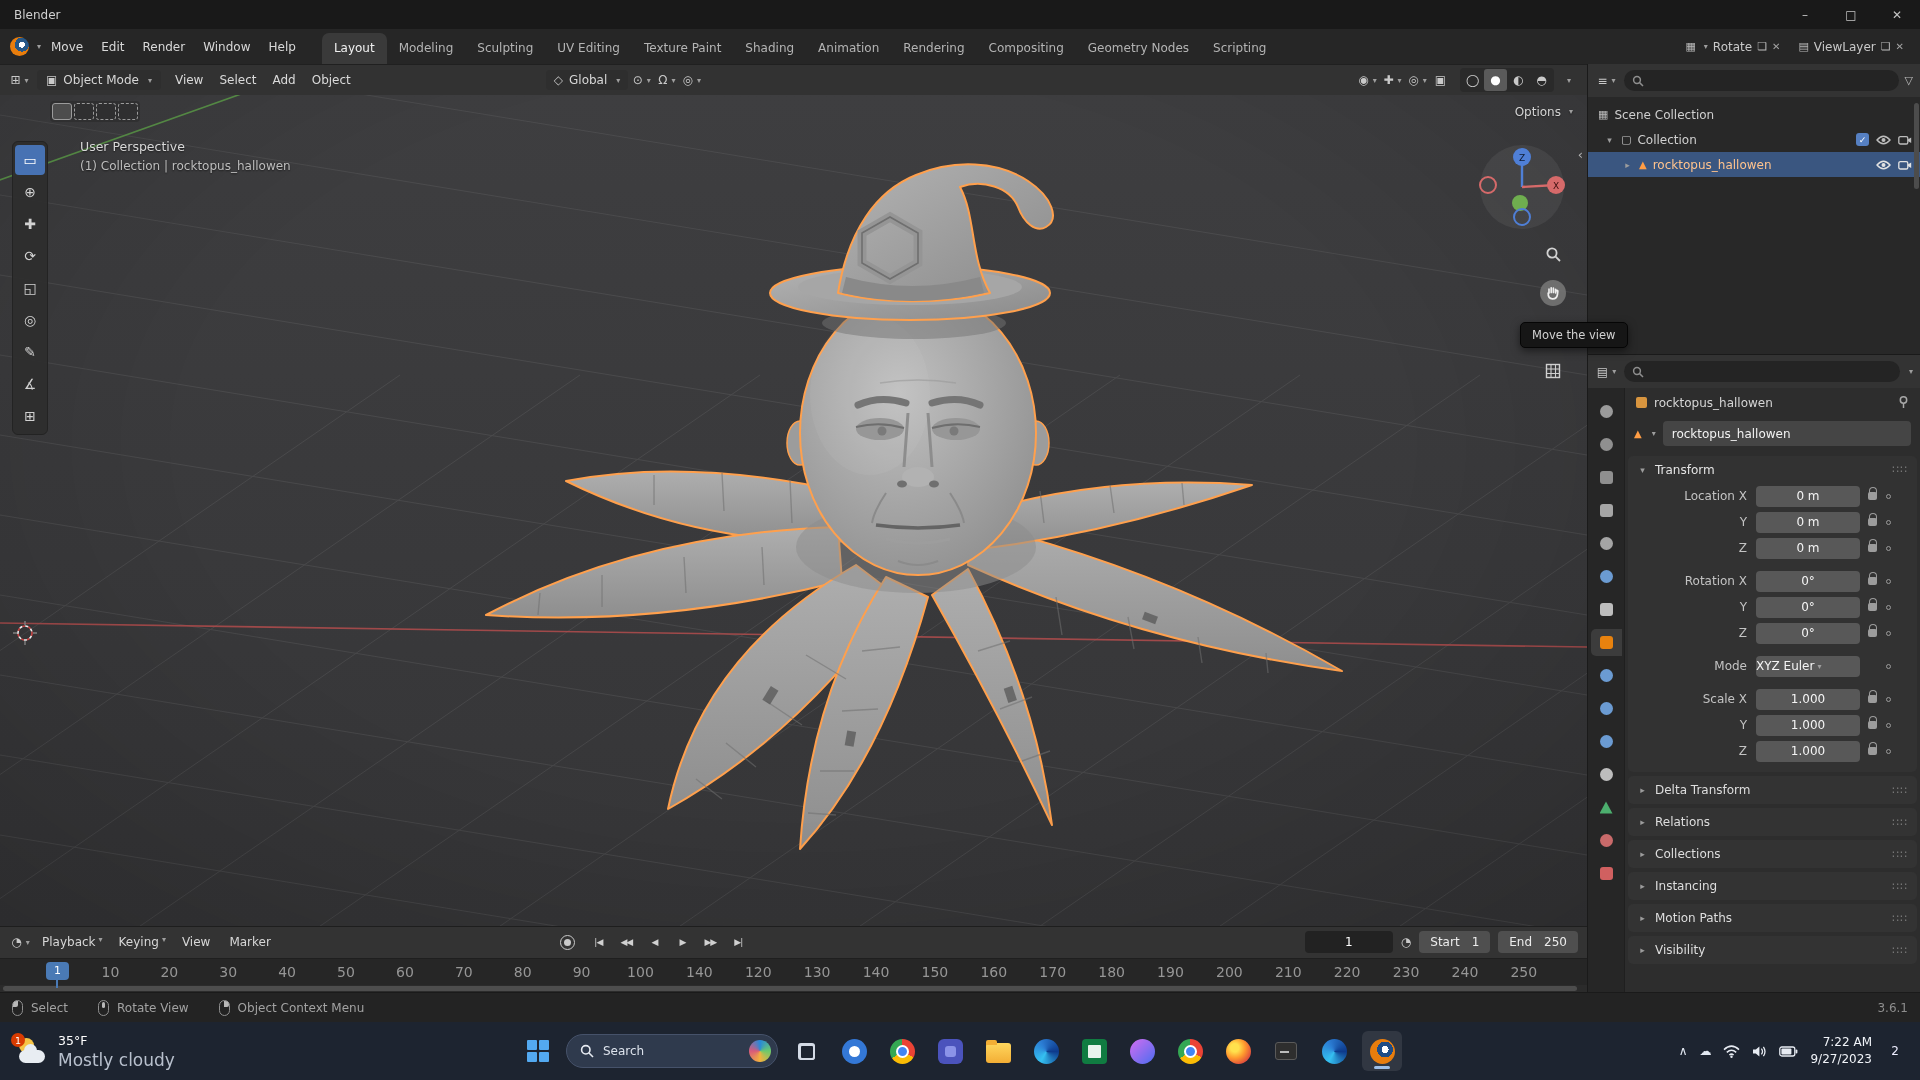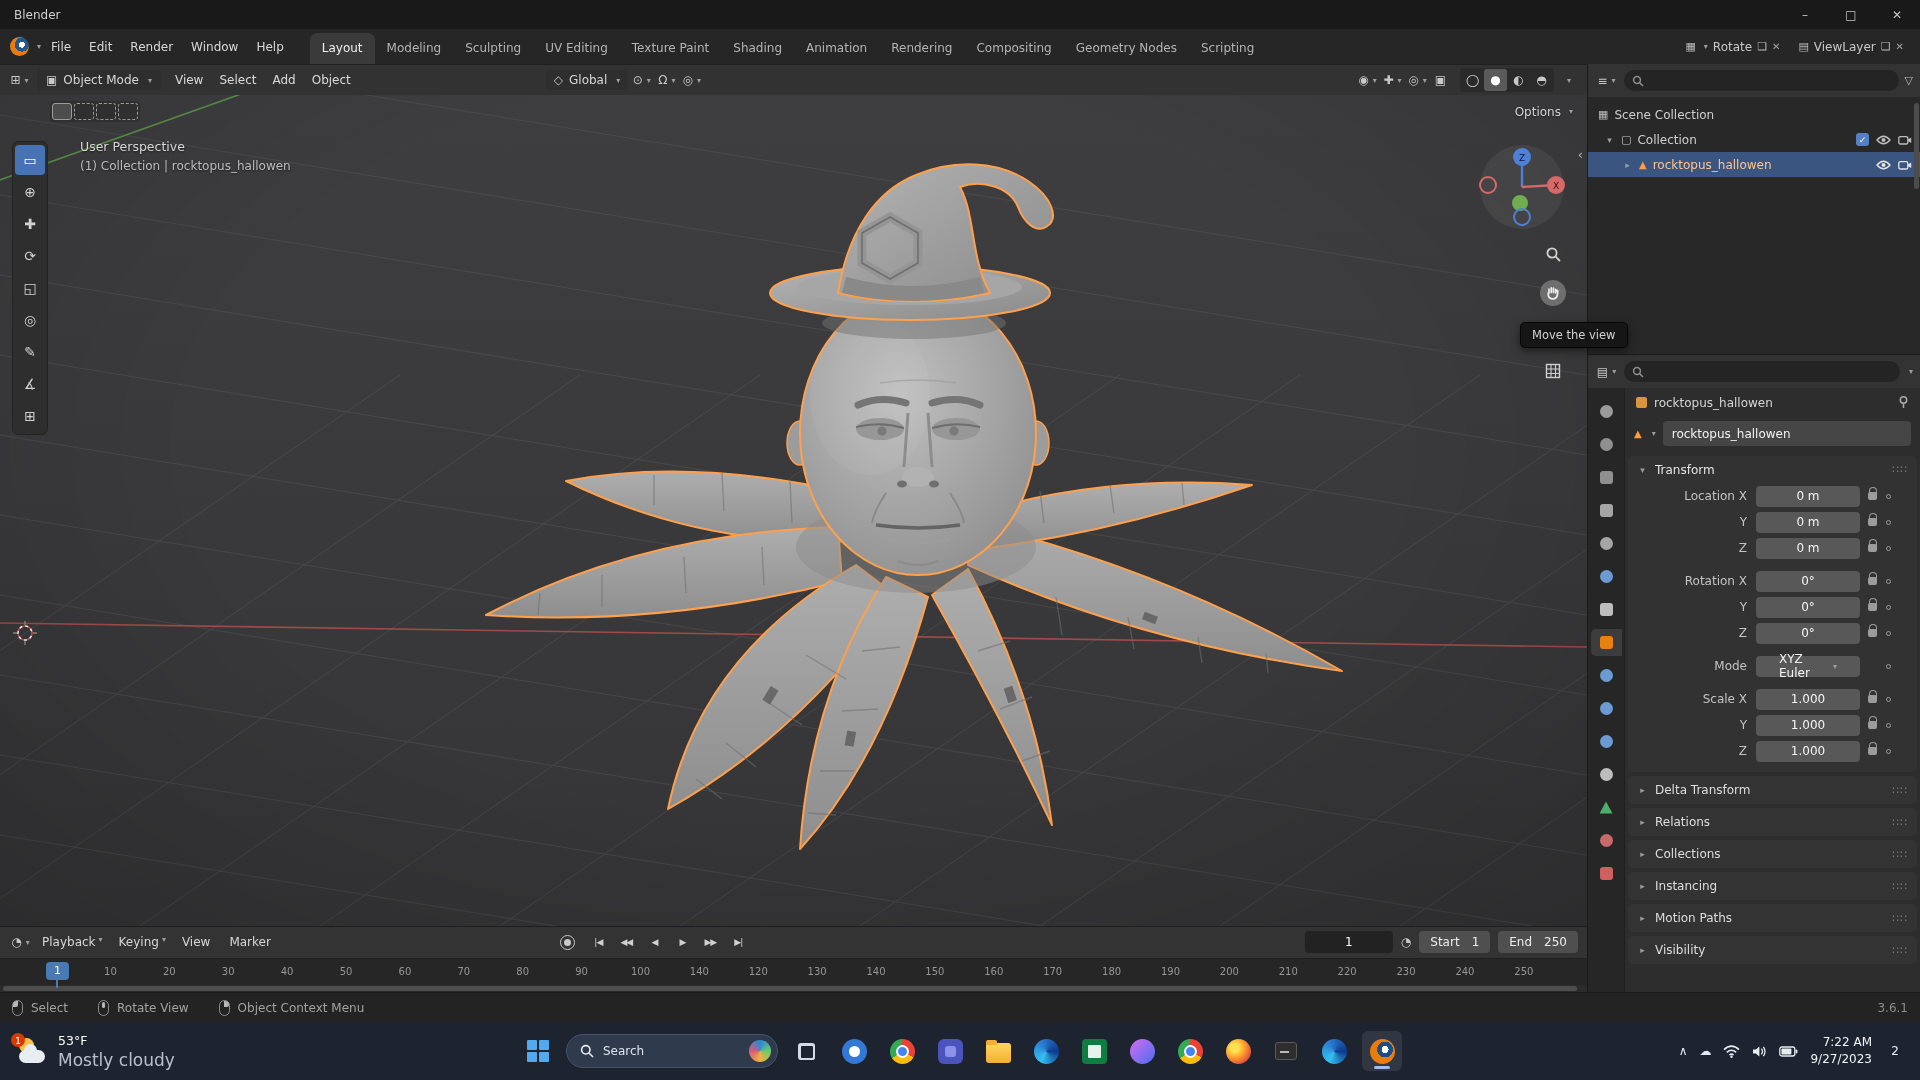--- a/index.html
+++ b/index.html
@@ -95,40 +95,40 @@
   .bc-cube{width:11px;height:11px;background:#d8953f;border-radius:2px;flex:none}
   .pname-row{margin:3px 9px 5px;height:27px;display:flex;align-items:center;gap:7px;flex:none}
   .pname-field{flex:1;height:25px;background:#454545;border-radius:4px;display:flex;align-items:center;padding:0 9px;color:#f2f2f2}
   .tpanel{background:#323232;margin:4px 3px 0;border-radius:5px;padding-bottom:8px}
   .section-h{height:27px;display:flex;align-items:center;gap:7px;padding:0 9px;color:#e4e4e4}
   .drag-dots{margin-left:auto;color:#7c7c7c;font-size:11px;letter-spacing:1px}
   .pgroup{margin-top:7px}
   .prow{height:26px;display:flex;align-items:center;padding-right:10px}
   .plabel{width:128px;text-align:right;color:#c3c3c3;padding-right:9px;white-space:nowrap;overflow:hidden}
   .pfield{width:104px;height:21px;background:#585858;border-radius:4px;display:flex;align-items:center;justify-content:center;color:#f4f4f4}
-  .pfield.dropdown{justify-content:flex-start;padding:0 23px}
+  .pfield.dropdown{justify-content:flex-start;padding:0 0}
   .lock{width:9px;height:8px;background:#9c9c9c;border-radius:2px;position:relative;margin-left:8px;flex:none}
   .lock::before{content:'';position:absolute;left:1px;top:-5px;width:6px;height:6px;border:1.5px solid #9c9c9c;border-bottom:none;border-radius:4px 4px 0 0}
   .adot{width:5px;height:5px;border:1.2px solid #9a9a9a;border-radius:50%;margin-left:9px;flex:none}
   .csection{height:28px;background:#333;margin:4px 3px 0;border-radius:5px;display:flex;align-items:center;gap:7px;padding:0 9px;color:#dedede}
 
   
   .timeline{height:66px;display:flex;flex-direction:column;background:#2b2b2b;border-top:1px solid #1e1e1e}
   .tl-header{height:31px;background:#333;display:flex;align-items:center;padding:0 9px;gap:2px}
   .tl-menu{padding:3px 8px;color:#d7d7d7;display:flex;align-items:flex-start}
   .transport{display:flex;align-items:center;gap:3px;margin:0 auto}
   .rec-btn{width:15px;height:15px;border:1.6px solid #c9c9c9;border-radius:50%;position:relative;margin-right:8px}
   .rec-btn::before{content:'';position:absolute;inset:3px;border-radius:50%;background:#c9c9c9}
   .tbtn{min-width:25px;height:20px;display:flex;align-items:center;justify-content:center;color:#d0d0d0;font-size:9px;border-radius:3px;letter-spacing:-1px}
   .tl-right{display:flex;align-items:center;gap:8px;margin-left:auto}
   .frame-field{width:88px;height:22px;background:#222;border-radius:4px;display:flex;align-items:center;justify-content:center;color:#fff}
   .rangepill{height:22px;background:#4f4f4f;border-radius:4px;display:flex;align-items:center;gap:12px;padding:0 11px;color:#ececec}
   .tl-ruler{height:28px;background:#262626;border-top:1px solid #1f1f1f;position:relative}
   .ticks{position:absolute;left:81px;top:0;height:100%;display:flex}
-  .tick{width:58.9px;display:flex;align-items:center;justify-content:center;color:#969696;font-size:10px}
+  .tick{width:58.9px;display:flex;align-items:center;justify-content:center;color:#969696;font-size:14px}
   .playhead{position:absolute;left:46px;top:3px;width:23px;height:18px;background:#4a7ab5;border-radius:4px;
     color:#fff;display:flex;align-items:center;justify-content:center;font-size:11px;z-index:2}
   .playhead::after{content:'';position:absolute;top:18px;left:10px;width:2px;height:8px;background:#4a7ab5}
   .tl-scroll{height:7px;position:relative}
   .tl-scroll .bar{position:absolute;left:3px;right:10px;top:1px;height:5px;background:#4d4d4d;border-radius:3px}
 
   
   .statusbar{height:30px;background:#232323;border-top:1px solid #1a1a1a;display:flex;align-items:center;gap:30px;padding:0 12px;color:#a2a2a2}
   .hint{display:flex;align-items:center;gap:8px}
   .mouse{width:11px;height:16px;border:1.5px solid #8f8f8f;border-radius:5.5px;position:relative;flex:none}
@@ -196,21 +196,21 @@
       <span class="win-btn">□</span>
       <span class="win-btn">✕</span>
     </div>
   </div>
 
   <div class="topbar">
     <span class="blender-logo"></span>
     <span class="dd">▾</span>
     <div style="display:flex">
 
-    <span class="menu-item">File</span>
+    <span class="menu-item">Move</span>
         <span class="menu-item">Edit</span>
         <span class="menu-item">Render</span>
         <span class="menu-item">Window</span>
         <span class="menu-item">Help</span>
       </div>
     <div class="tabs">
 
     <span class="tab active">Layout</span>
         <span class="tab">Modeling</span>
         <span class="tab">Sculpting</span>
@@ -883,21 +883,21 @@
   </div>
 
   <div class="taskbar">
     <div class="weather">
       <span class="weather-icon">
         <span class="weather-badge">1</span>
         <span class="sun"></span>
           <span class="cloud"></span>
       </span>
       <span>
-        <div class="wt1">53°F</div>
+        <div class="wt1">35°F</div>
         <div class="wt2">Mostly cloudy</div>
       </span>
     </div>
 
     <div class="tb-center">
       <span class="tb-btn">
         <span class="start-grid">
             <i></i>
             <i></i>
             <i></i>

